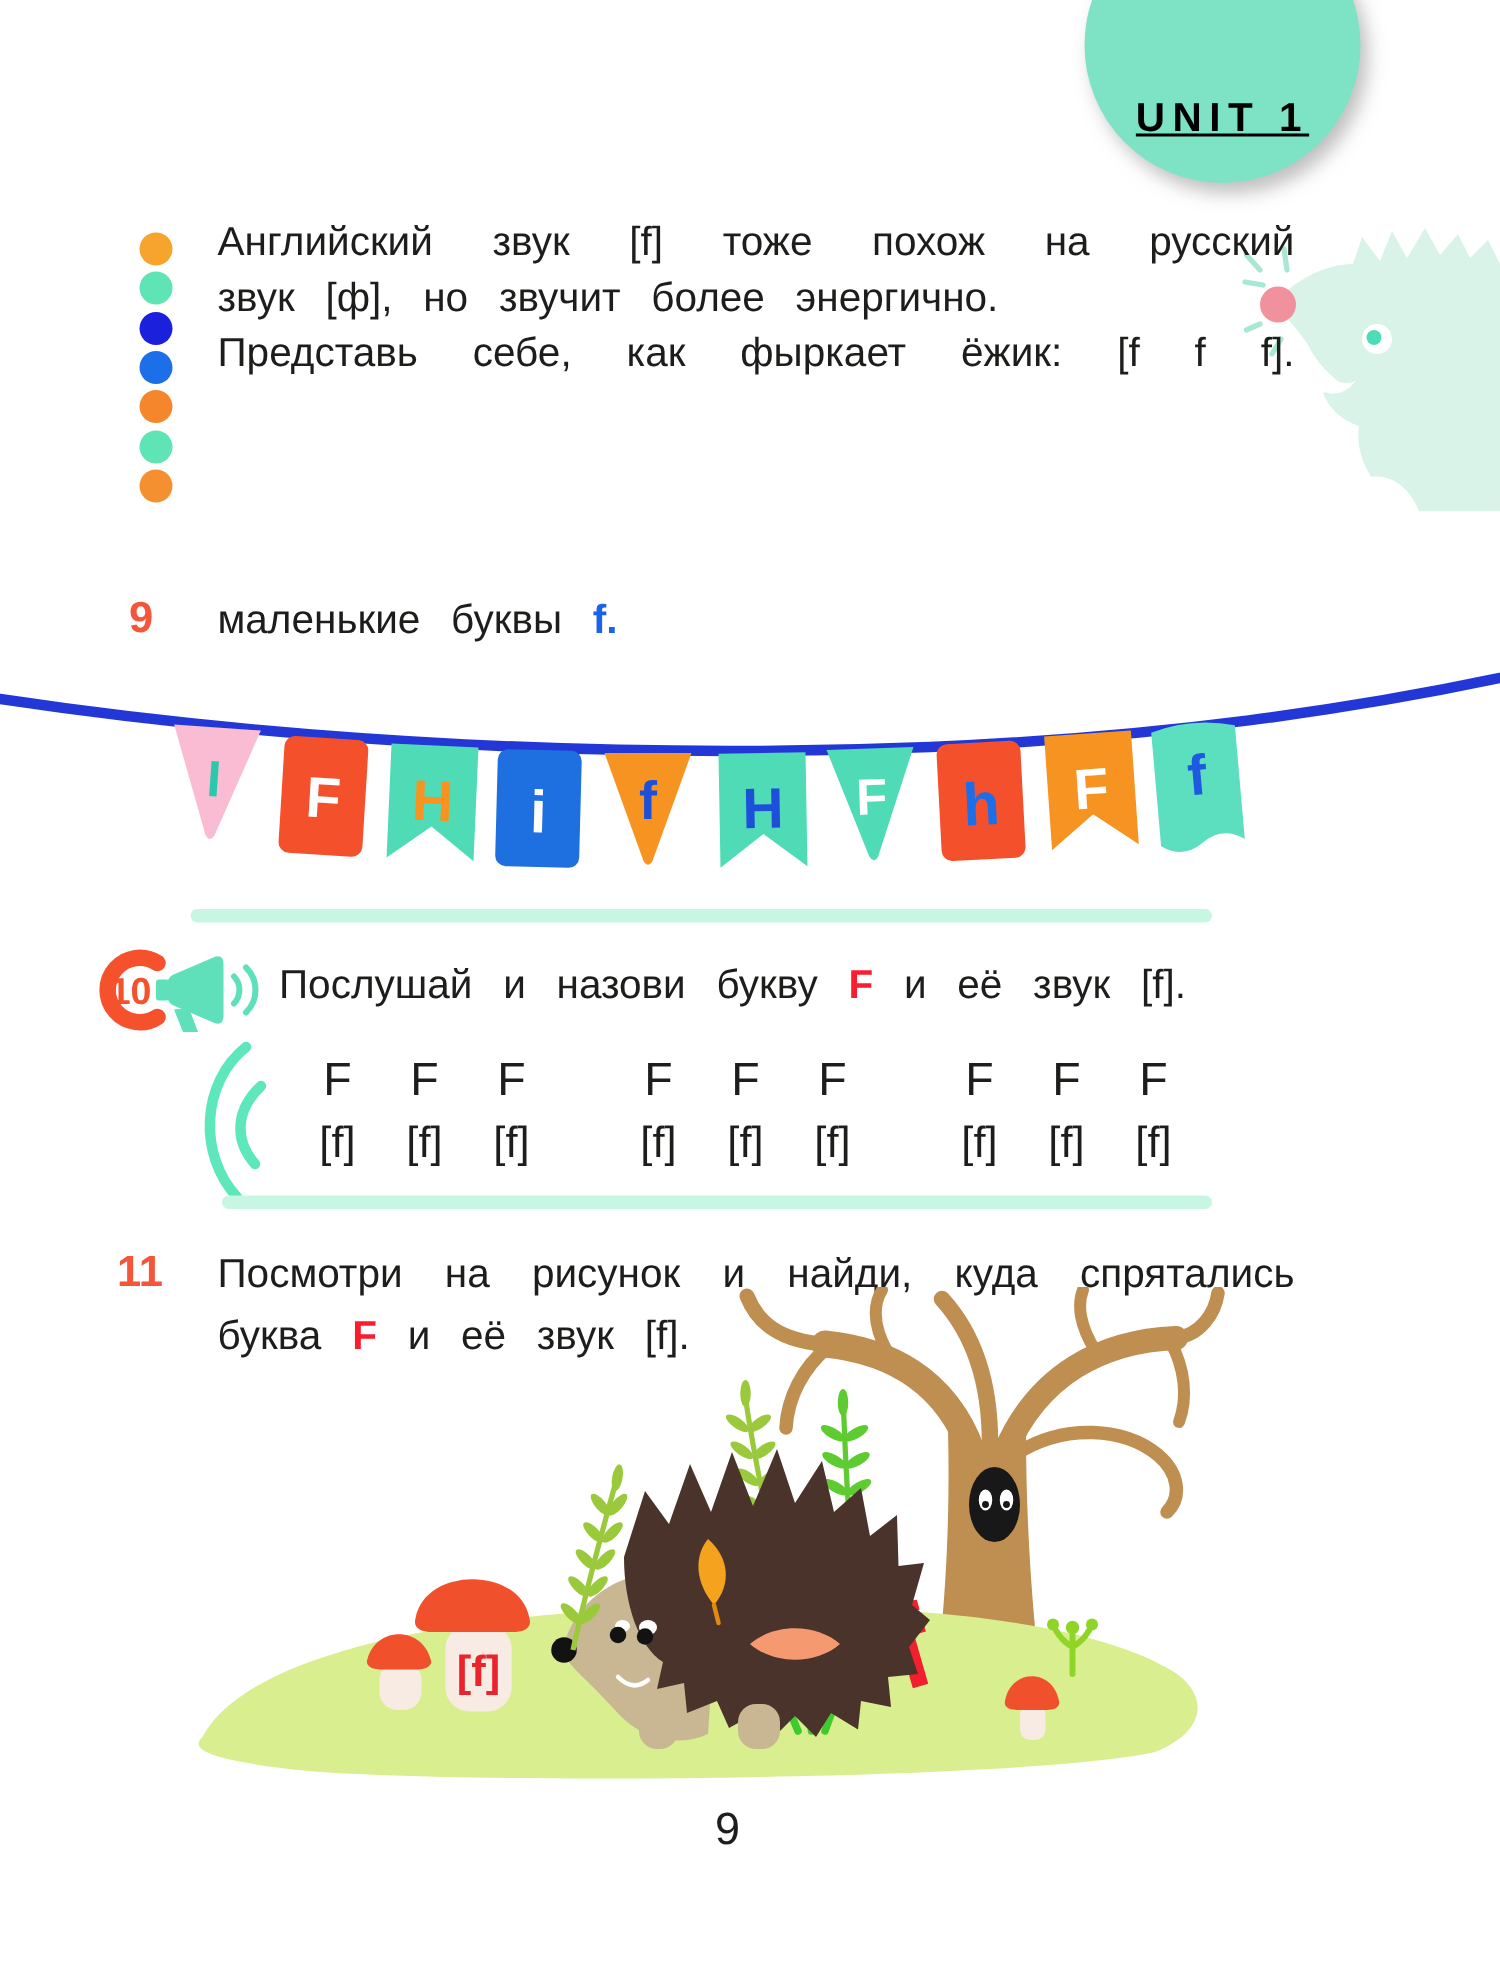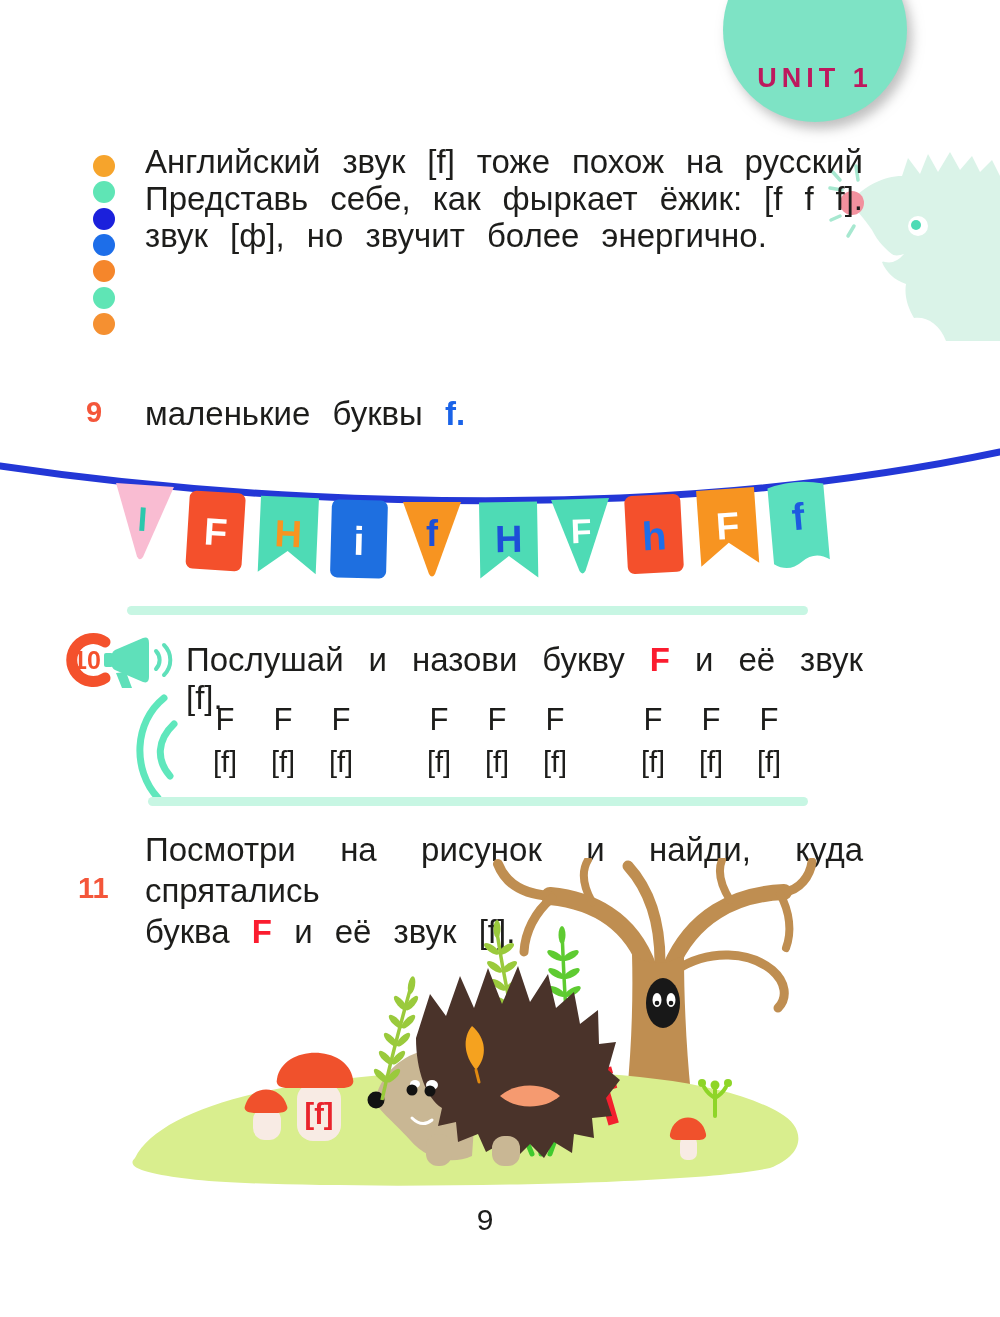--- a/index.html
+++ b/index.html
@@ -4,29 +4,29 @@
 <style>
   html,body{margin:0;padding:0;background:#fff;}
   .page{position:relative;width:1000px;height:1317px;background:#fff;overflow:hidden;
         font-family:"Liberation Sans",sans-serif;color:#1d1d1b;}
   .abs{position:absolute;}
 
   
   .unit-badge{position:absolute;left:723px;top:-62px;width:184px;height:184px;border-radius:50%;
     background:#7ee3c5;box-shadow:5px 7px 12px rgba(130,130,130,.5);
     display:flex;align-items:flex-end;justify-content:center;padding-bottom:28px;box-sizing:border-box;}
-  .unit-badge span{color:#be185d;font-weight:bold;font-size:27px;letter-spacing:5px;}
+  .unit-badge span{color:#000000;font-weight:bold;font-size:27px;letter-spacing:5px;text-decoration:underline;}
 
   
   .dot{position:absolute;left:93px;width:22px;height:22px;border-radius:50%;}
   .dc1{background:#f6a42c}.dc2{background:#5fe5b5}.dc3{background:#1b20dc}.dc4{background:#1d6ee9}
   .dc5{background:#f5862b}.dc6{background:#5fe5b5}.dc7{background:#f59031}
 
   
-  .tblock{position:absolute;left:145px;width:718px;font-size:33px;}
+  .tblock{position:absolute;left:145px;width:718px;font-size:27px;}
   .tline{text-align:justify;word-spacing:13px;}
   .tline.j{text-align-last:justify;word-spacing:normal;}
   .intro .tline{line-height:37px;}
   .ex-lines .tline{line-height:41px;}
   .red{color:#fb1c2f;font-weight:bold;}
   .blue{color:#1a63e8;font-weight:bold;}
   .ex-num{position:absolute;font-size:29px;font-weight:bold;color:#f4563a;}
 
   
   .divider{position:absolute;height:9px;border-radius:5px;background:#c7f6e3;}
@@ -73,22 +73,22 @@
   <div class="dot dc1" style="top:155px"></div>
   <div class="dot dc2" style="top:181px"></div>
   <div class="dot dc3" style="top:208px"></div>
   <div class="dot dc4" style="top:234px"></div>
   <div class="dot dc5" style="top:260px"></div>
   <div class="dot dc6" style="top:287px"></div>
   <div class="dot dc7" style="top:313px"></div>
 
   <div class="tblock intro" style="top:143px">
     <div class="tline j"><span>Английский звук [f] тоже похож на русский</span></div>
+    <div class="tline"><span>звук [ф], но звучит более энергично.</span></div>
     <div class="tline j"><span>Представь себе, как фыркает ёжик: [f f f].</span></div>
-    <div class="tline"><span>звук [ф], но звучит более энергично.</span></div>
   </div>
 
   <div class="ex-num" style="left:86px;top:396px">9</div>
   <div class="tblock ex-lines" style="top:393px">
     <div class="tline"><span>маленькие буквы </span><span class="blue">f.</span></div>
   </div>
 
   <svg class="abs" style="left:0;top:440px" width="1000" height="175" viewBox="0 0 1000 175">
     <path fill="none" stroke="#2337d6" stroke-width="7" stroke-linecap="round" d="M0,26 C200,56 420,66 620,58 C780,51 900,33 1000,12"></path>
 
@@ -203,21 +203,21 @@
       <div class="drow drow-sounds">
         <span class="dcell">[f]</span>
         <span class="dcell">[f]</span>
         <span class="dcell">[f]</span>
       </div>
     </div>
   </div>
 
   <div class="divider" style="left:148px;top:797px;width:660px"></div>
 
-  <div class="ex-num" style="left:78px;top:872px">11</div>
+  <div class="ex-num" style="left:78px;top:832px">11</div>
   <div class="tblock ex-lines" style="top:829px">
     <div class="tline j"><span>Посмотри на рисунок и найди, куда спрятались</span></div>
     <div class="tline"><span>буква </span><span class="red">F</span><span> и её звук [f].</span></div>
   </div>
 
   <svg class="abs" style="left:120px;top:858px" width="730" height="345" viewBox="0 0 730 345">
 
     <g fill="none" stroke="#bf8e51" stroke-linecap="round">
       <path d="M528,110 C510,60 470,42 430,38" stroke-width="18"></path>
       <path d="M430,38 C400,36 385,24 378,6" stroke-width="10"></path>

